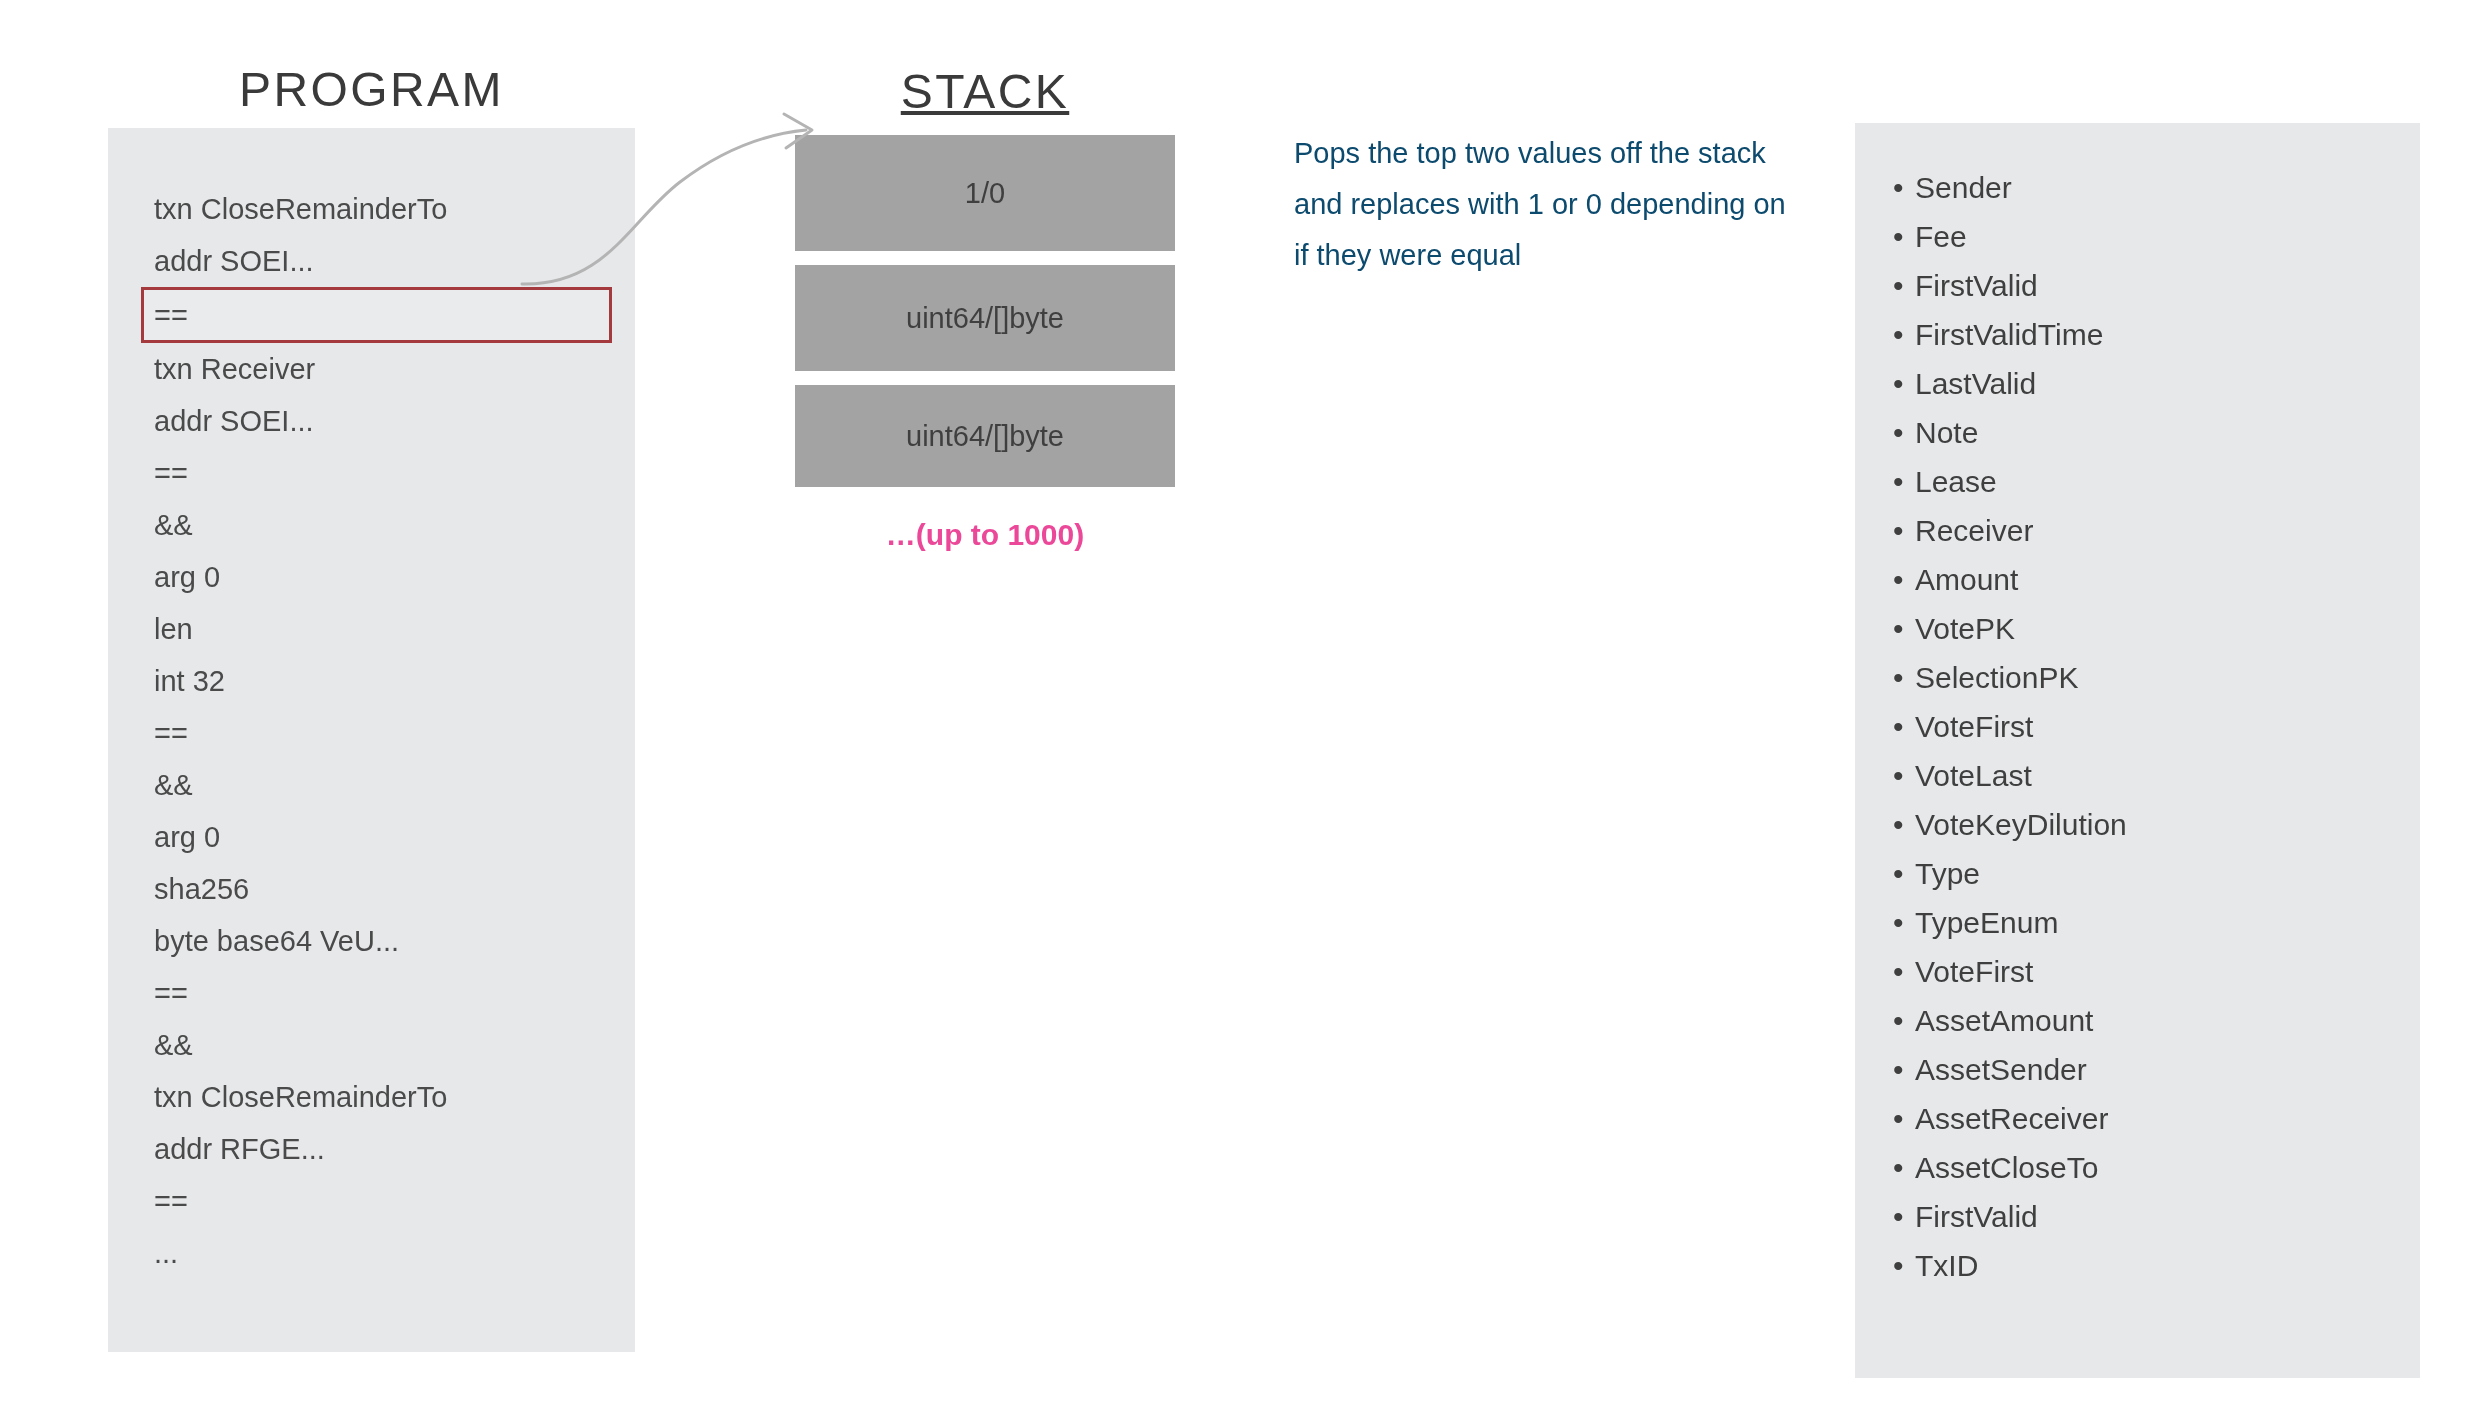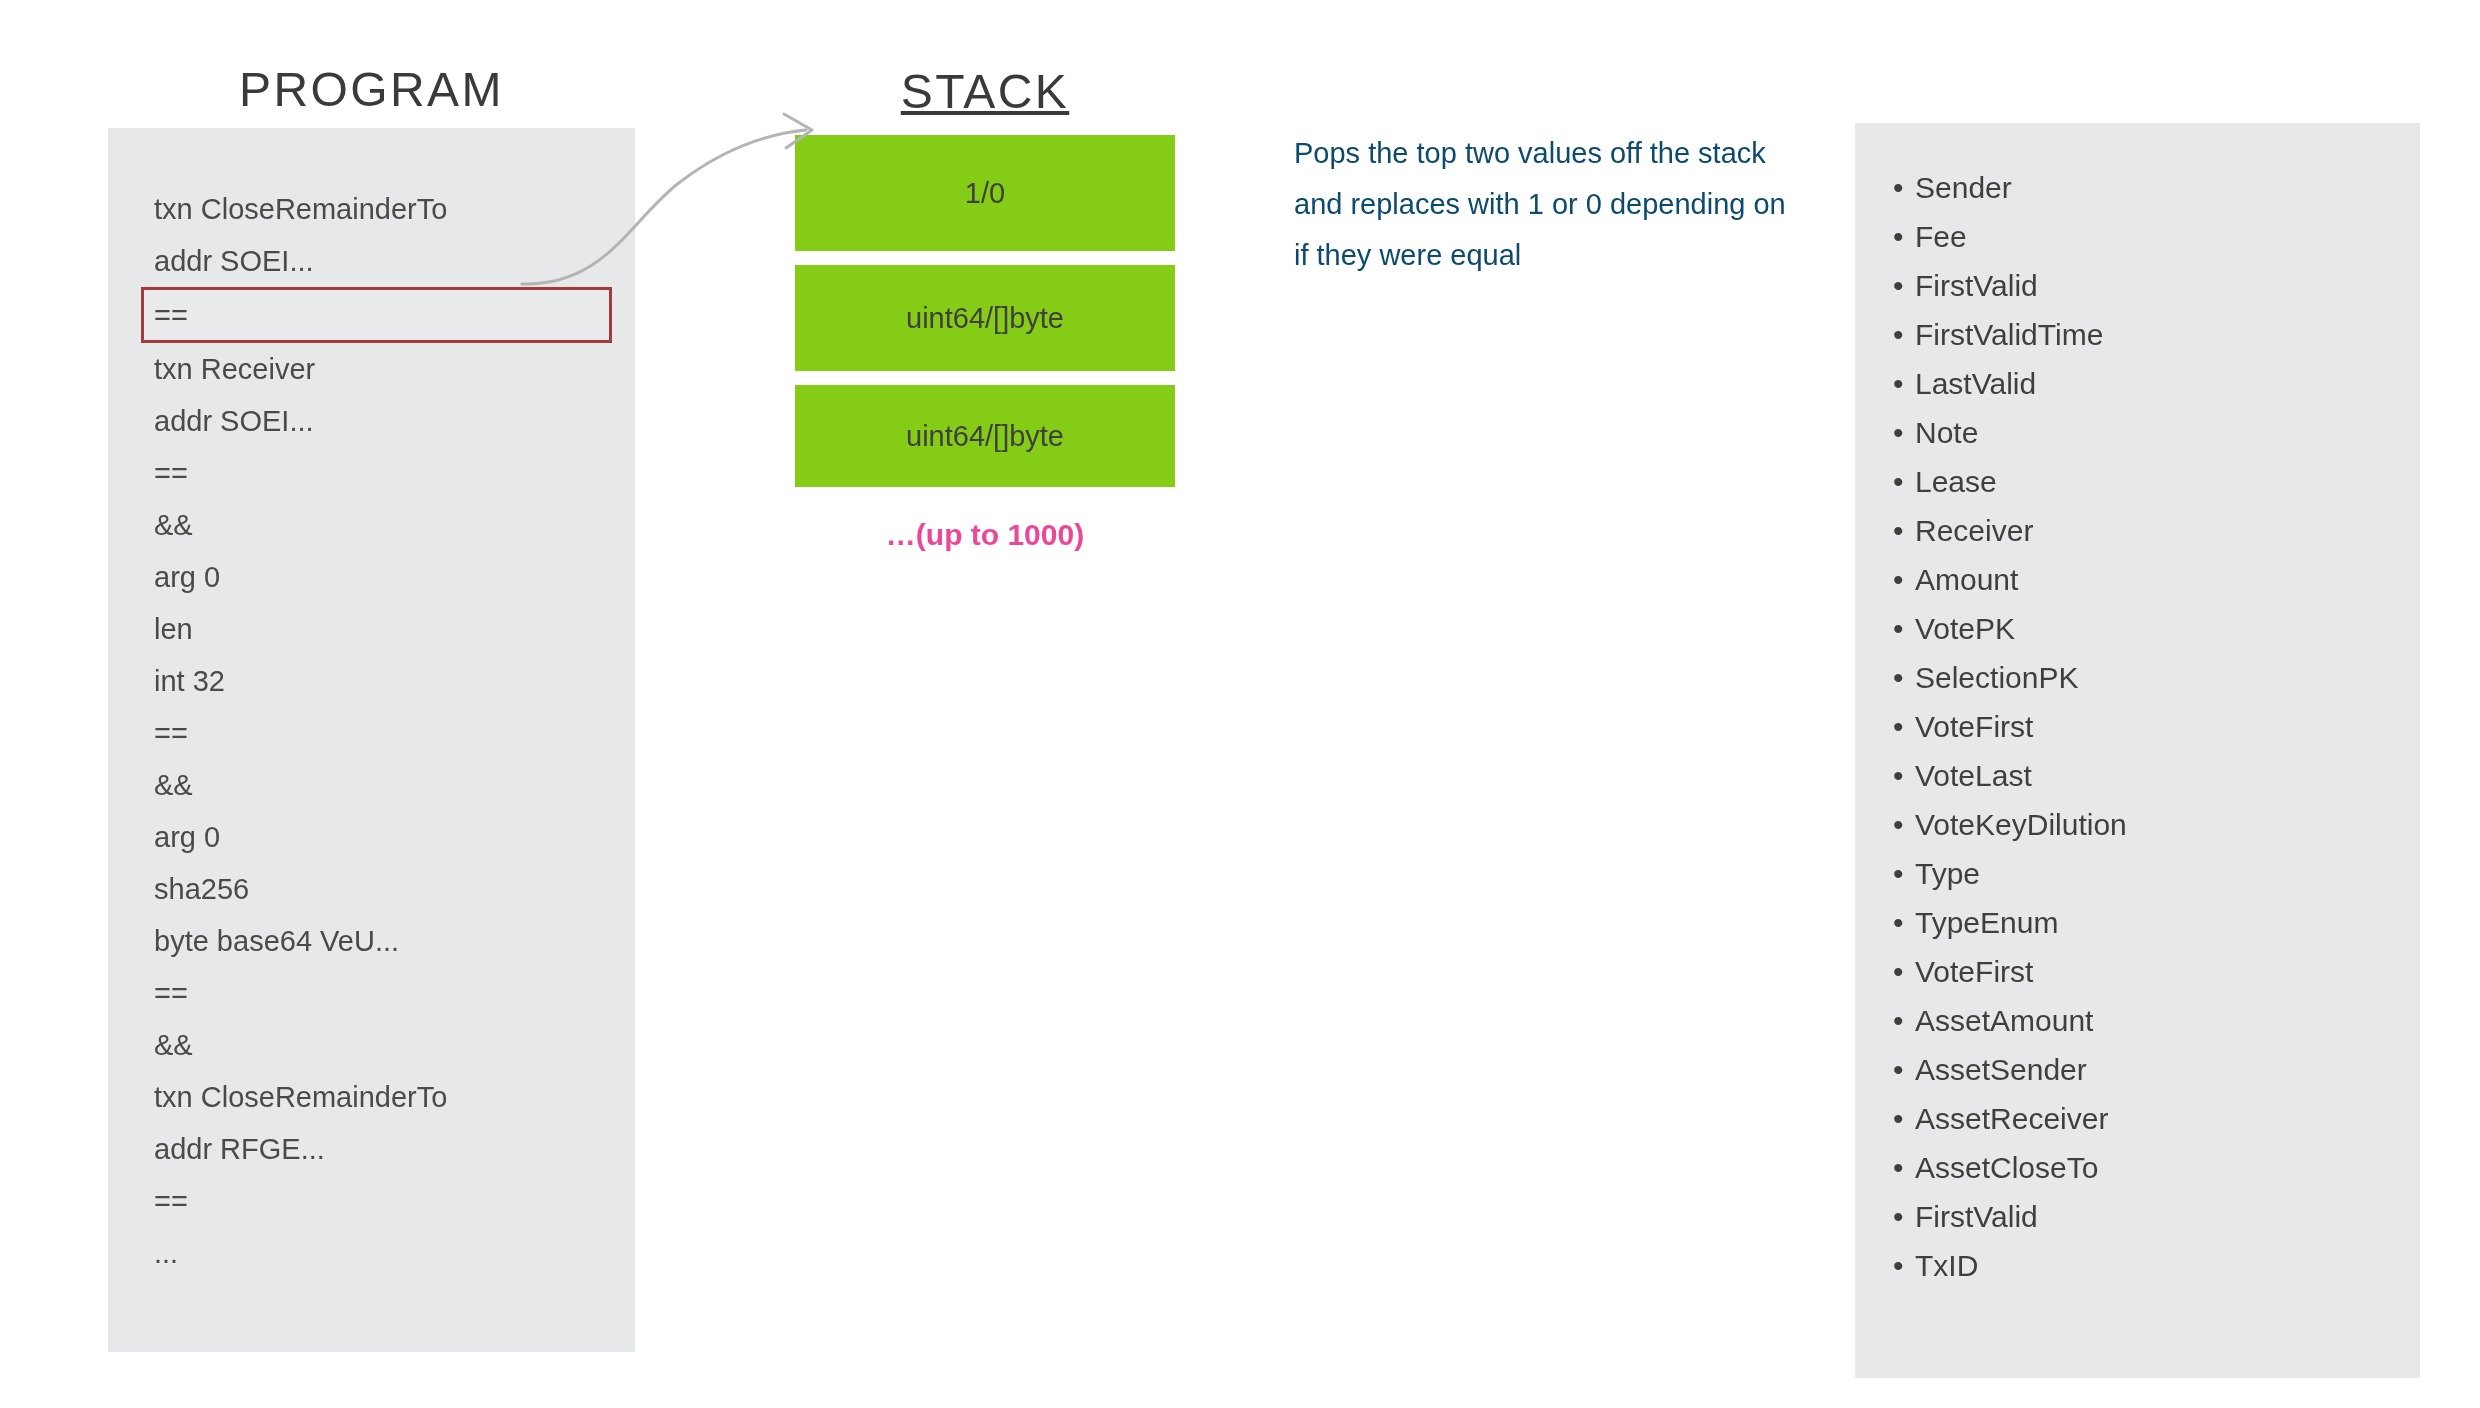--- a/index.html
+++ b/index.html
@@ -77,21 +77,21 @@
     padding-left: 13px;
     height: 56px;
     line-height: 56px;
   }
 
   
   .stack-cell {
     position: absolute;
     left: 795px;
     width: 380px;
-    background: #84cc16;
+    background: #a3a3a3;
     display: flex;
     align-items: center;
     justify-content: center;
     font-size: 29px;
     color: #3f3f3f;
   }
   #stack-cell-0 { top: 135px; height: 116px; }
   #stack-cell-1 { top: 265px; height: 106px; }
   #stack-cell-2 { top: 385px; height: 102px; }
 

